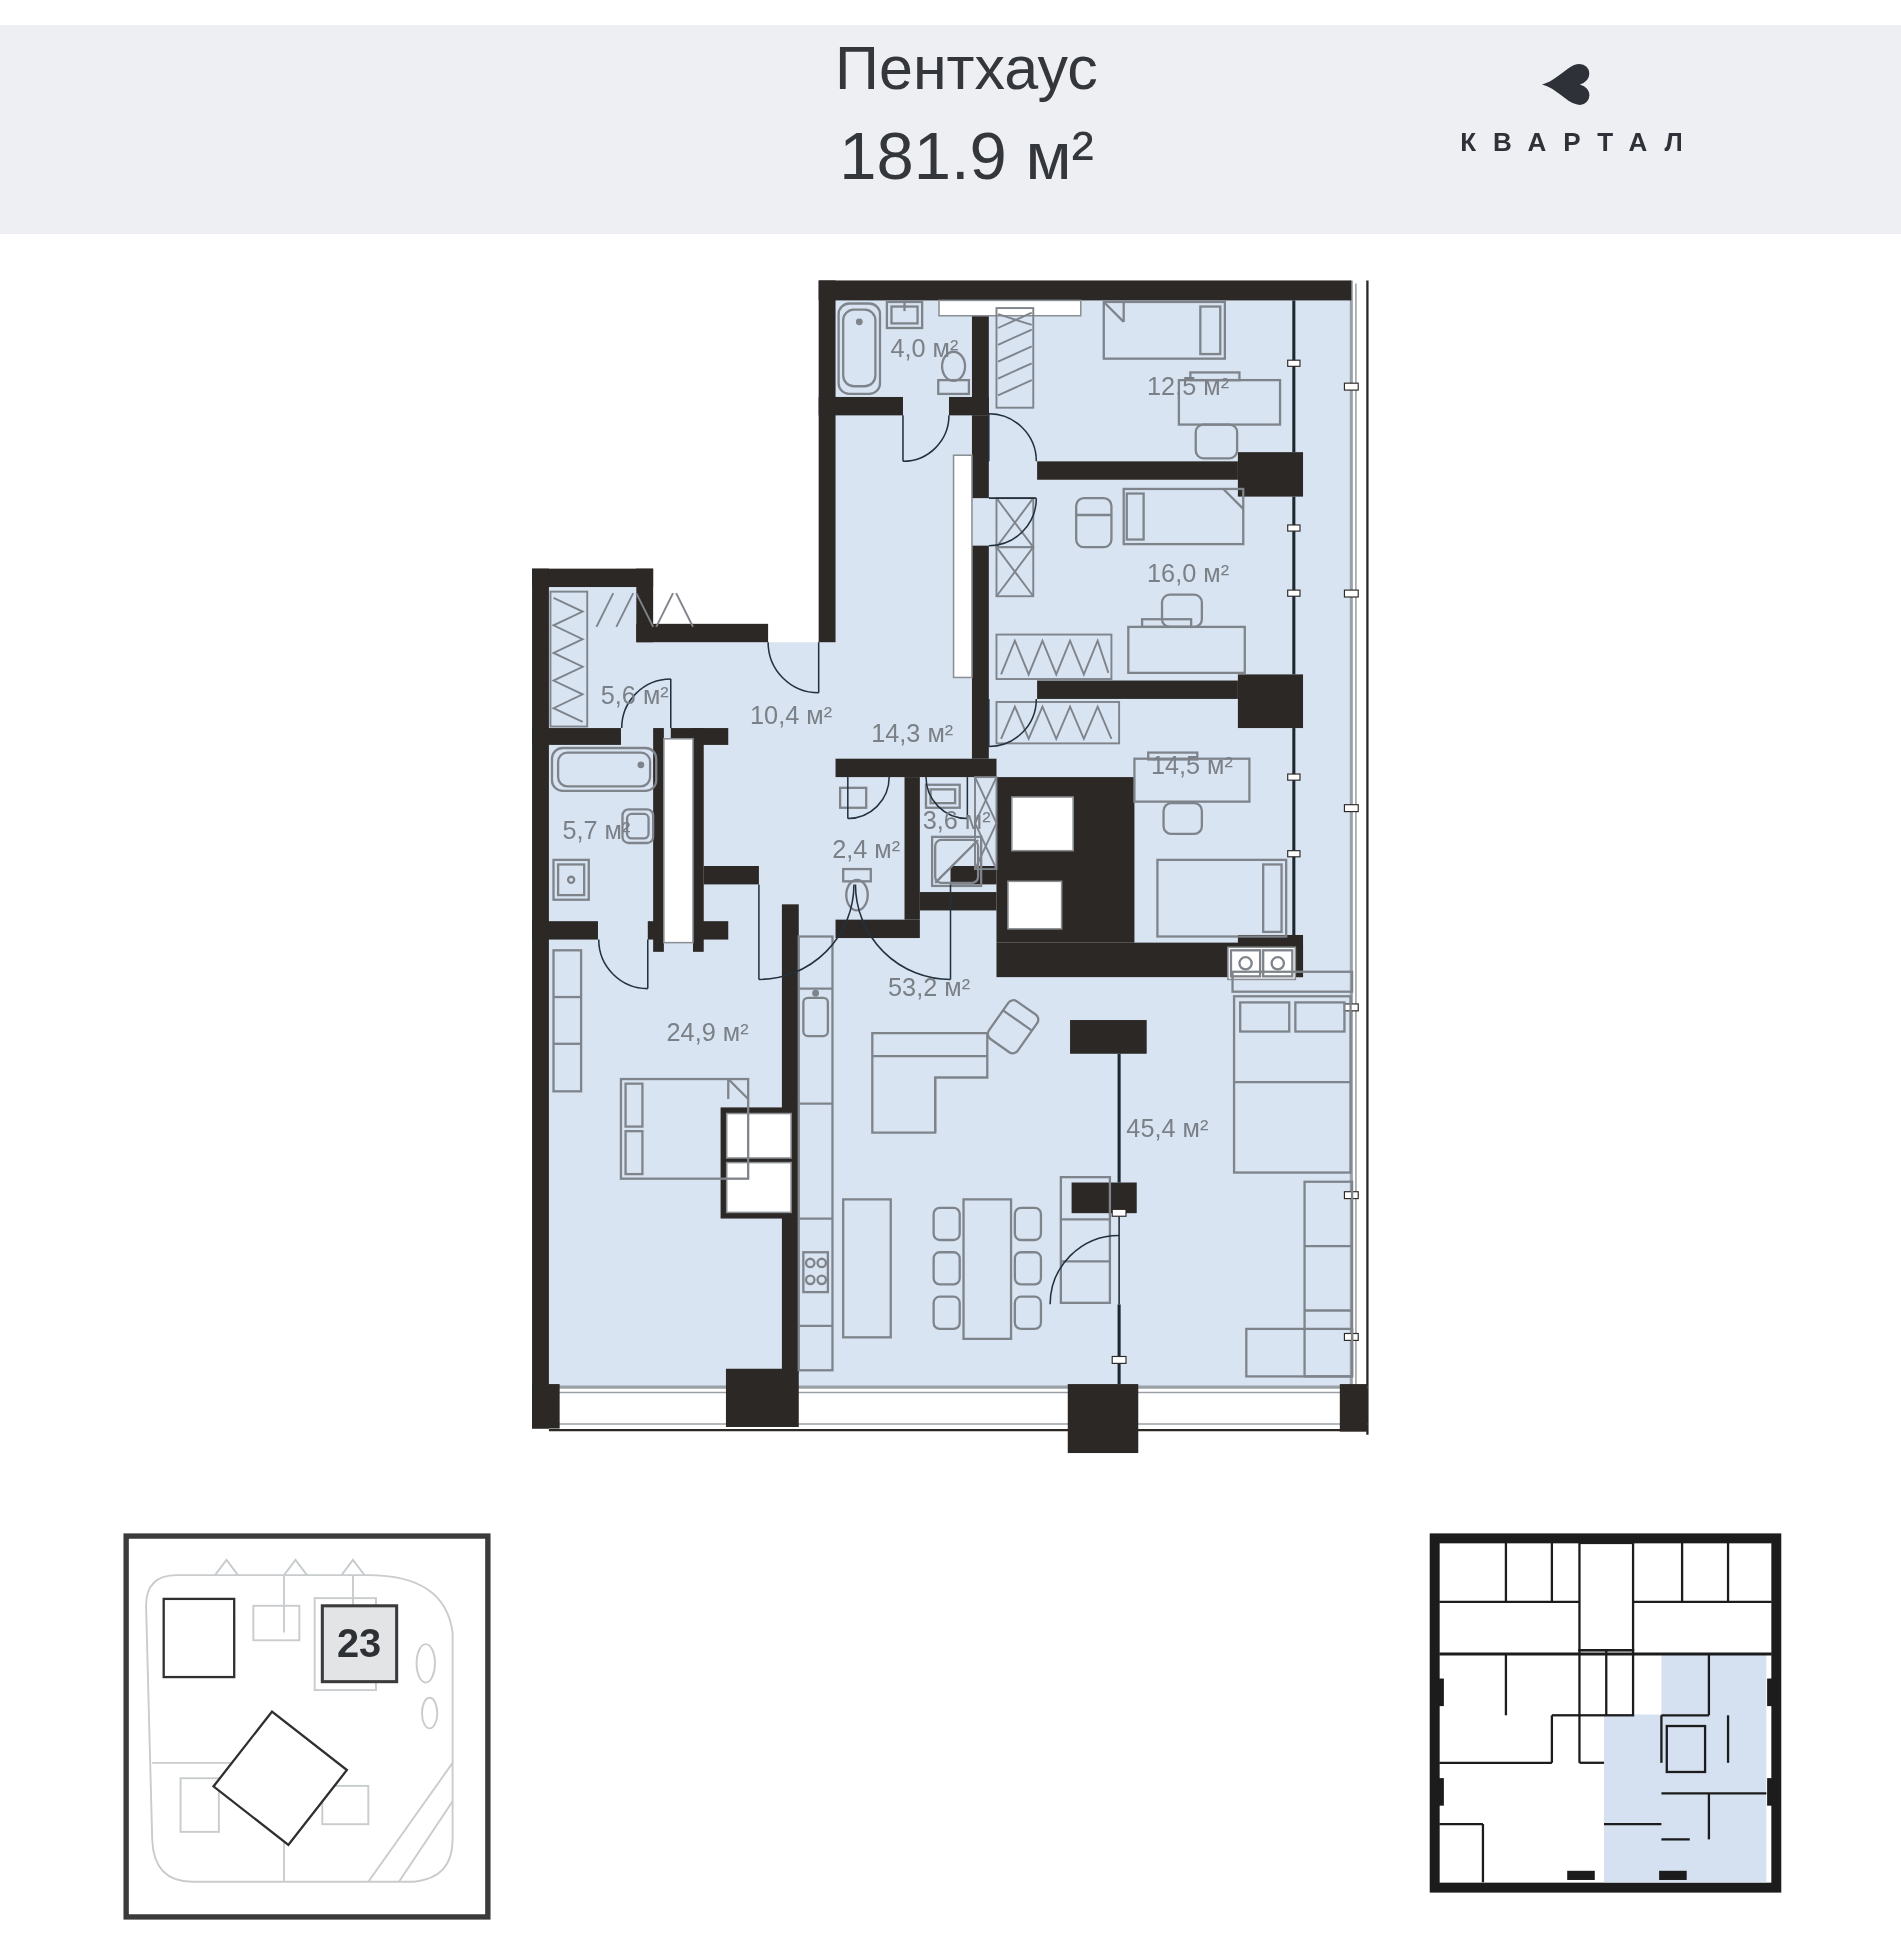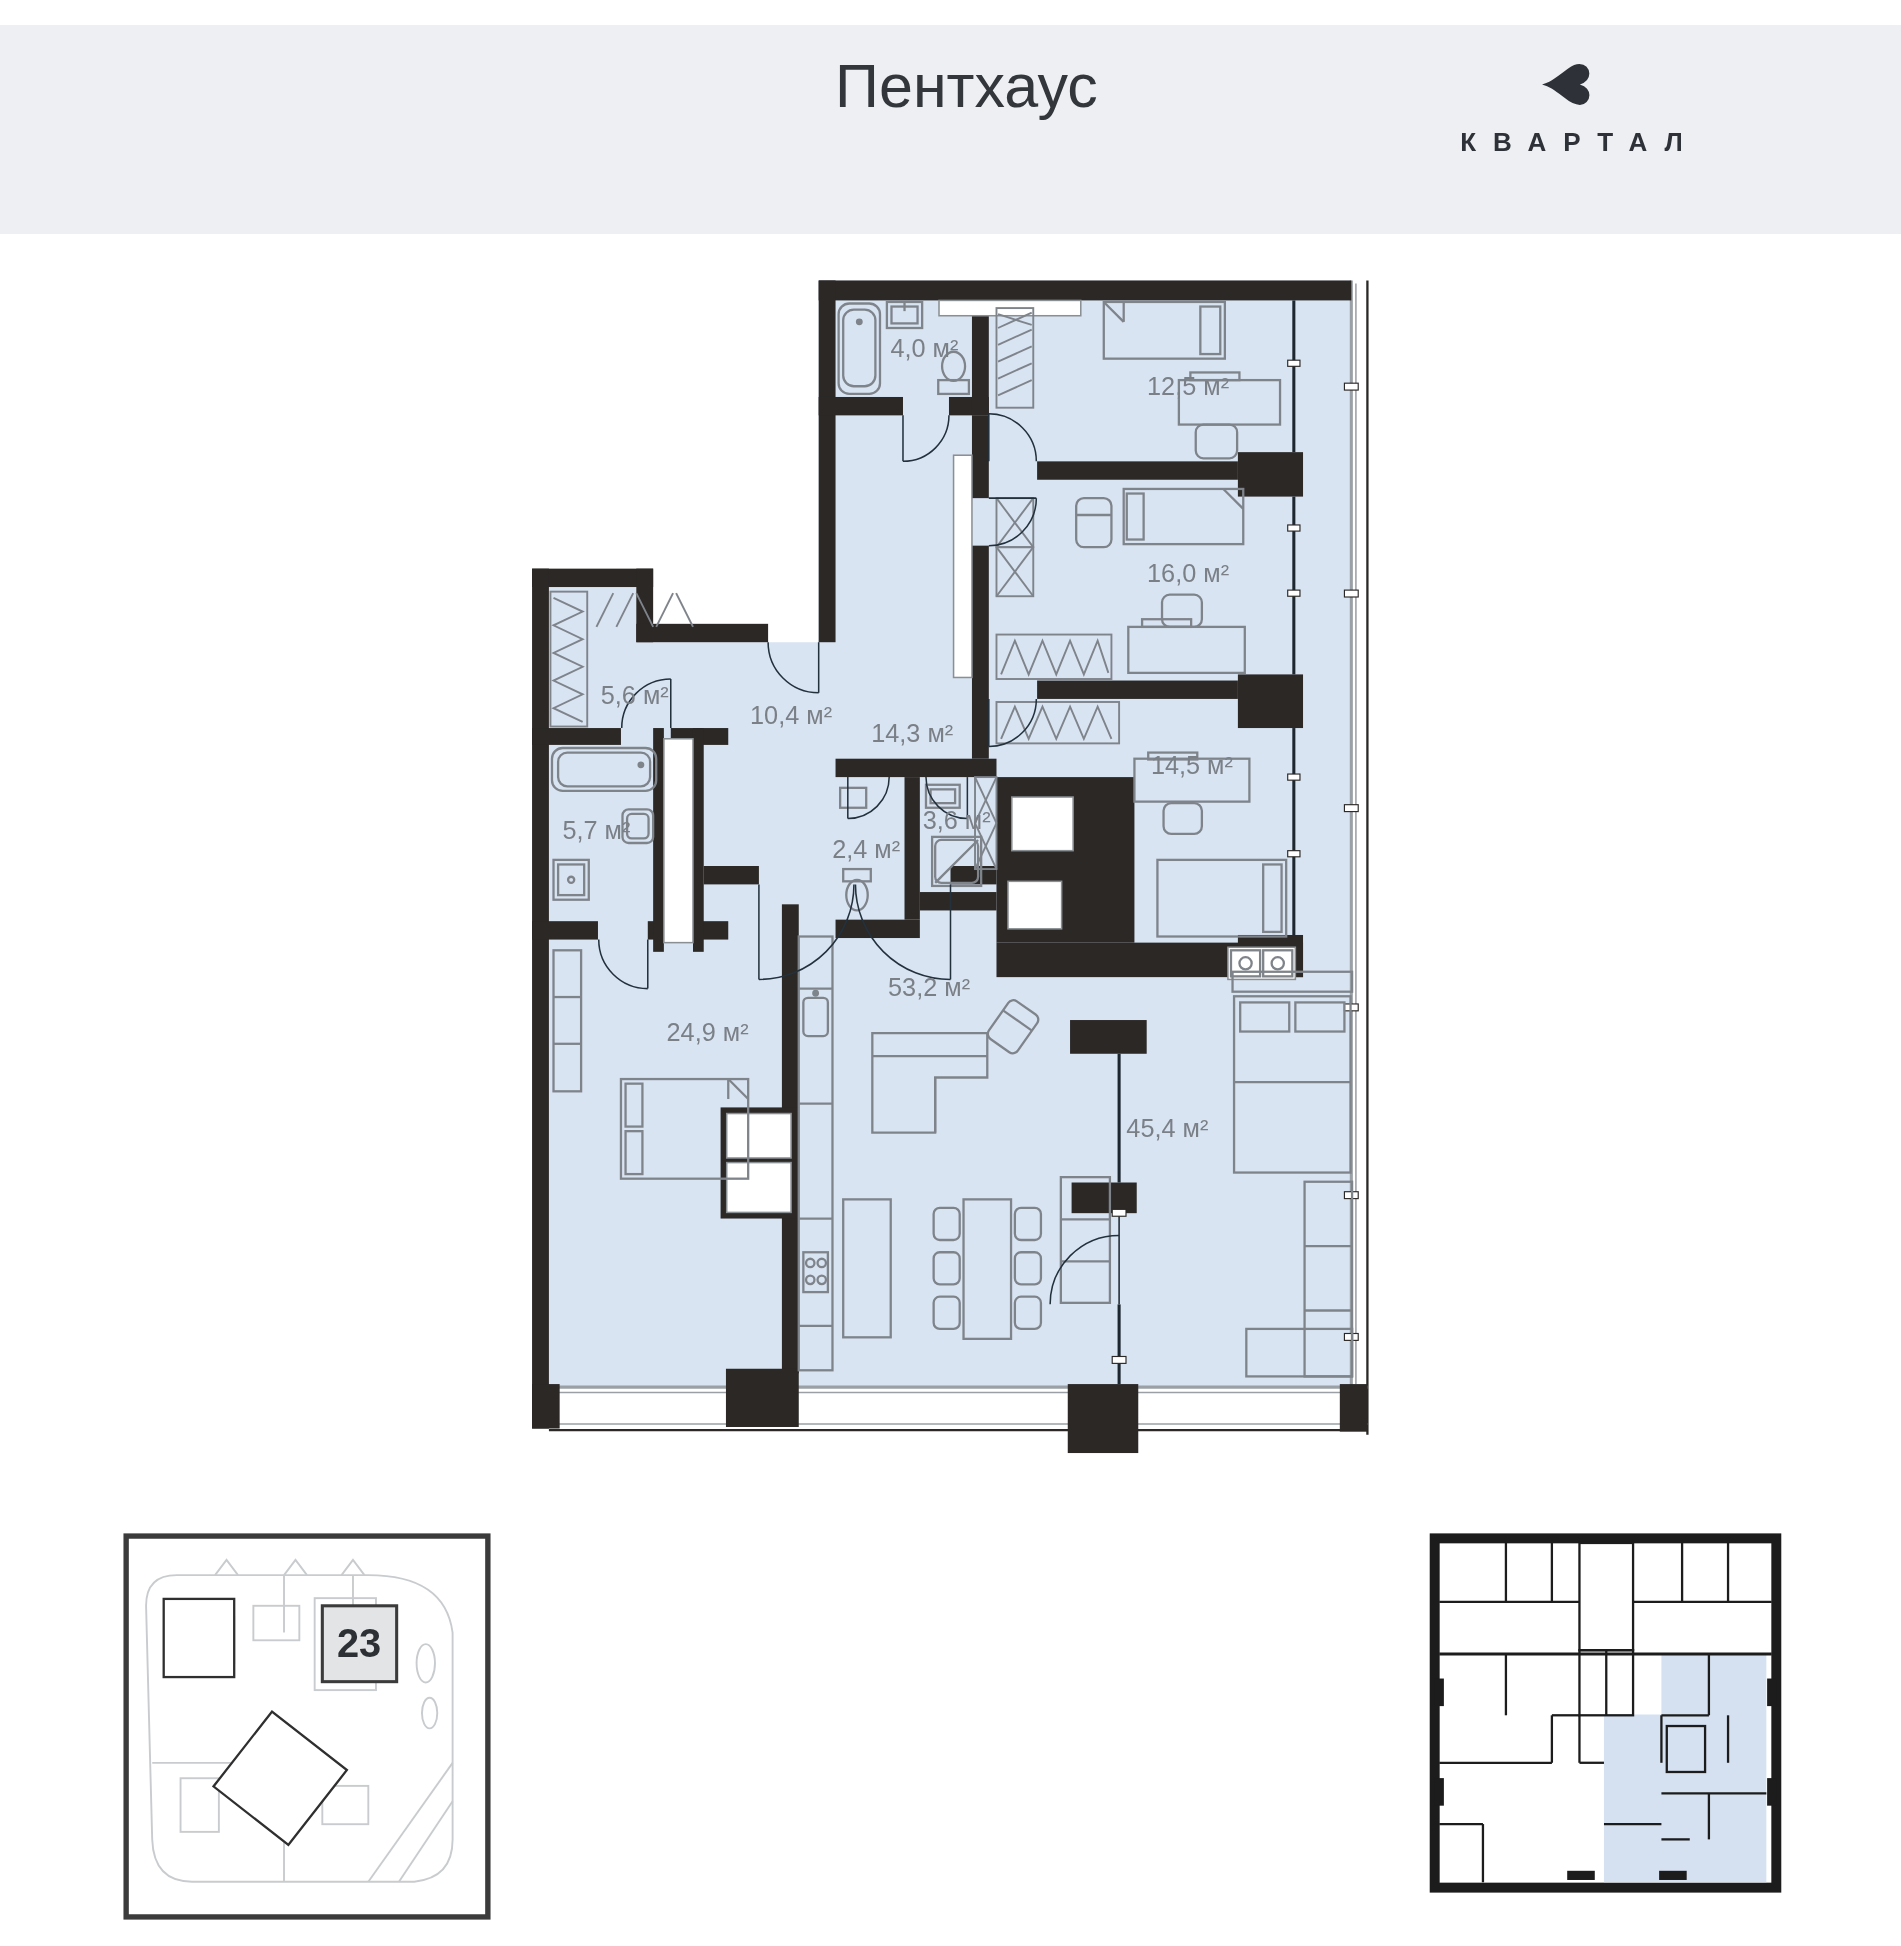--- a/index.html
+++ b/index.html
@@ -3,41 +3,42 @@
 <meta charset="utf-8">
 <style>
   html,body{margin:0;padding:0;background:#ffffff;}
   #canvas{position:relative;width:1901px;height:1947px;background:#fff;overflow:hidden;
           font-family:"Liberation Sans", sans-serif;color:#33363b;}
   .abs{position:absolute;}
   
   #header-band{left:0;top:25px;width:1901px;height:209px;background:#edeff2;}
   #tower-title{left:86px;top:25px;height:209px;line-height:209px;font-size:90px;font-weight:500;letter-spacing:1.5px;color:#33363b;}
   #unit-block{left:675px;top:25px;width:583px;height:209px;text-align:center;}
-  #unit-type{margin-top:26px;font-size:61px;font-weight:500;color:#33363b;}
+  #unit-type{margin-top:8px;font-size:61px;font-weight:500;color:#33363b;}
   #unit-area{margin-top:14px;font-size:67px;font-weight:500;color:#33363b;}
   #brand{left:1334px;top:46px;width:475px;text-align:center;color:#2e3138;}
   #brand-word{display:flex;align-items:center;justify-content:center;gap:3.1px;}
   #brand-heart{display:inline-block;font-size:83px;line-height:77px;transform:rotate(90deg);}
   #brand-rest{font-size:72px;font-weight:700;letter-spacing:2.3px;line-height:77px;}
   #brand-sub{margin-top:4px;font-size:26px;font-weight:700;letter-spacing:17px;text-indent:17px;}
   
   #floor-title{left:1395px;top:1443px;width:422px;text-align:center;font-size:57px;font-weight:600;letter-spacing:1.5px;color:#2d3136;}
   svg{display:block;}
   svg text{font-family:"Liberation Sans", sans-serif;}
   .room-label{fill:#7b8087;font-size:33px;font-weight:500;}
 </style>
 </head>
 <body>
 
 <div id="canvas">
 
   <div class="abs" id="header-band"></div>
   <div class="abs" id="unit-block">
     <div id="unit-type">Пентхаус</div>
+    <div id="unit-area">181.9 м²</div>
   </div>
   <div class="abs" id="brand">
     <div id="brand-word">
       <span id="brand-heart">♥</span>
     </div>
     <div id="brand-sub">КВАРТАЛ</div>
   </div>
 
   <svg class="abs" style="left:506px;top:268px" width="889" height="1196" viewBox="0 0 1160 1560">
 

